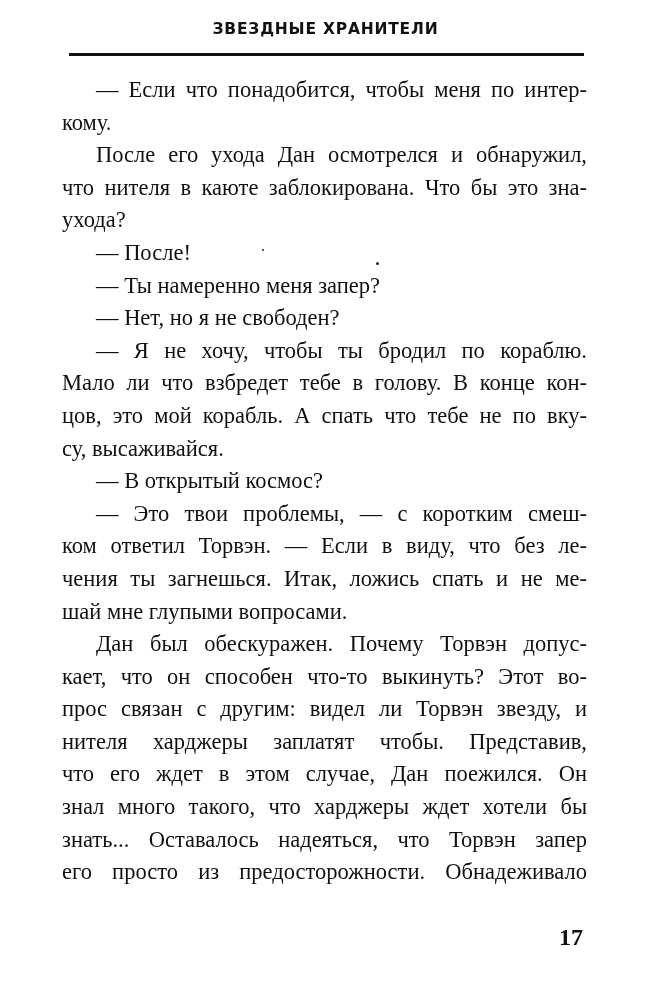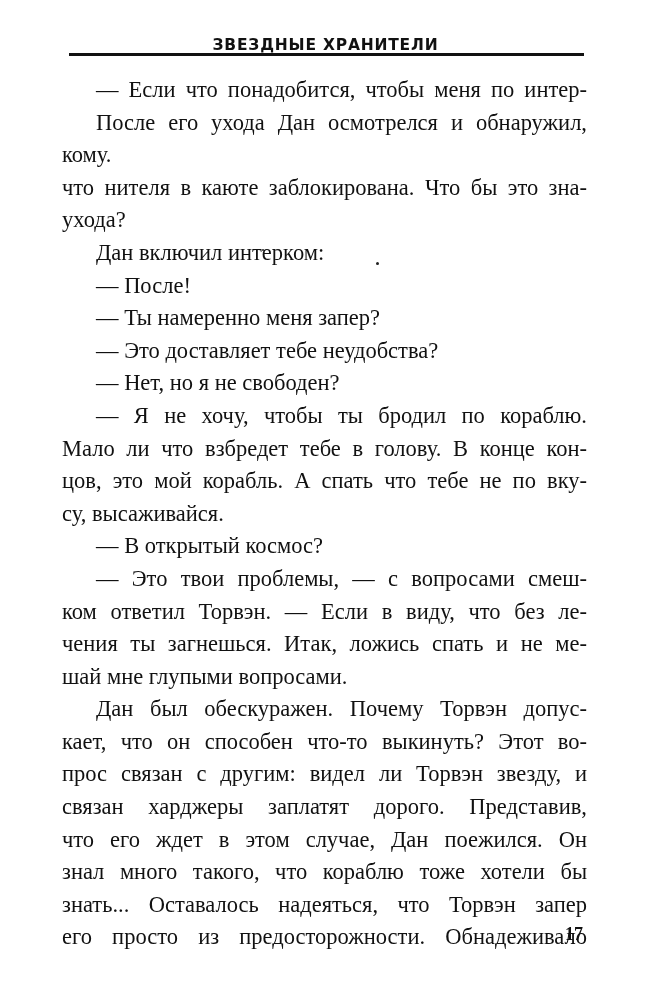--- a/index.html
+++ b/index.html
@@ -1,71 +1,69 @@
 <!DOCTYPE html>
 <html><head>
   <meta charset="utf-8">
   <style>
     html, body { margin: 0; padding: 0; background: #ffffff; }
     body { width: 651px; height: 1000px; position: relative; overflow: hidden; color: #111; }
     .header {
       position: absolute; top: 20px; left: 0; width: 651px; text-align: center;
       font-family: "DejaVu Sans", sans-serif; font-weight: bold; font-size: 15.5px;
-      letter-spacing: 0.8px; color: #111; margin-top: 16px;
+      letter-spacing: 0.8px; color: #111;
     }
     .rule {
       position: absolute; top: 53px; left: 69px; width: 515px; height: 0;
       border-top: 3px solid #111;
     }
     .text {
       position: absolute; top: 74px; left: 62px; width: 525px;
       font-family: "Liberation Serif", serif; font-size: 22.5px; line-height: 32.6px;
       color: #111;
     }
     .line { display: block; white-space: nowrap; text-align: justify; text-align-last: justify; height: 32.6px; }
     .line.indent { padding-left: 34px; }
     .line.last { text-align-last: left; }
     .page-number {
       position: absolute; top: 924px; left: 540px; width: 43px; text-align: right;
-      font-family: "Liberation Serif", serif; font-weight: bold; font-size: 18px; color: #111;
+      font-family: "Liberation Serif", serif; font-weight: bold; font-size: 24px; color: #111;
     }
     .speck { position: absolute; width: 3px; height: 3px; border-radius: 50%; background: #222; }
   </style>
 </head>
 <body>
 
 <div class="header">ЗВЕЗДНЫЕ ХРАНИТЕЛИ</div>
 <div class="rule"></div>
 
 <div class="text" id="body-text">
     <span class="line indent">— Если что понадобится, чтобы меня по интер-</span>
+    <span class="line last">кому.</span>
     <span class="line indent">После его ухода Дан осмотрелся и обнаружил,</span>
-    <span class="line last">кому.</span>
     <span class="line">что нителя в каюте заблокирована. Что бы это зна-</span>
     <span class="line last">ухода?</span>
-    <span class="line indent last">Дан включил интерком:</span>
     <span class="line indent last">— После!</span>
     <span class="line indent last">— Ты намеренно меня запер?</span>
-    <span class="line indent last">— Это доставляет тебе неудобства?</span>
     <span class="line indent last">— Нет, но я не свободен?</span>
     <span class="line indent">— Я не хочу, чтобы ты бродил по кораблю.</span>
     <span class="line">Мало ли что взбредет тебе в голову. В конце кон-</span>
     <span class="line">цов, это мой корабль. А спать что тебе не по вку-</span>
     <span class="line last">су, высаживайся.</span>
     <span class="line indent last">— В открытый космос?</span>
-    <span class="line indent">— Это твои проблемы, — с вопросами смеш-</span>
+    <span class="line indent">— Это твои проблемы, — с коротким смеш-</span>
     <span class="line">ком ответил Торвэн. — Если в виду, что без ле-</span>
     <span class="line">чения ты загнешься. Итак, ложись спать и не ме-</span>
     <span class="line last">шай мне глупыми вопросами.</span>
     <span class="line indent">Дан был обескуражен. Почему Торвэн допус-</span>
     <span class="line">кает, что он способен что-то выкинуть? Этот во-</span>
     <span class="line">прос связан с другим: видел ли Торвэн звезду, и</span>
-    <span class="line">связан харджеры заплатят дорого. Представив,</span>
+    <span class="line">нителя харджеры заплатят чтобы. Представив,</span>
     <span class="line">что его ждет в этом случае, Дан поежился. Он</span>
-    <span class="line">знал много такого, что кораблю тоже хотели бы</span>
+    <span class="line">знал много такого, что харджеры ждет хотели бы</span>
     <span class="line">знать... Оставалось надеяться, что Торвэн запер</span>
     <span class="line">его просто из предосторожности. Обнадеживало</span>
   </div>
 
 <span class="speck" style="top:249px;left:262px;width:2px;height:2px;"></span>
 <span class="speck" style="top:262px;left:376px;"></span>
 
 <div class="page-number">17</div>
 
 </body></html>

